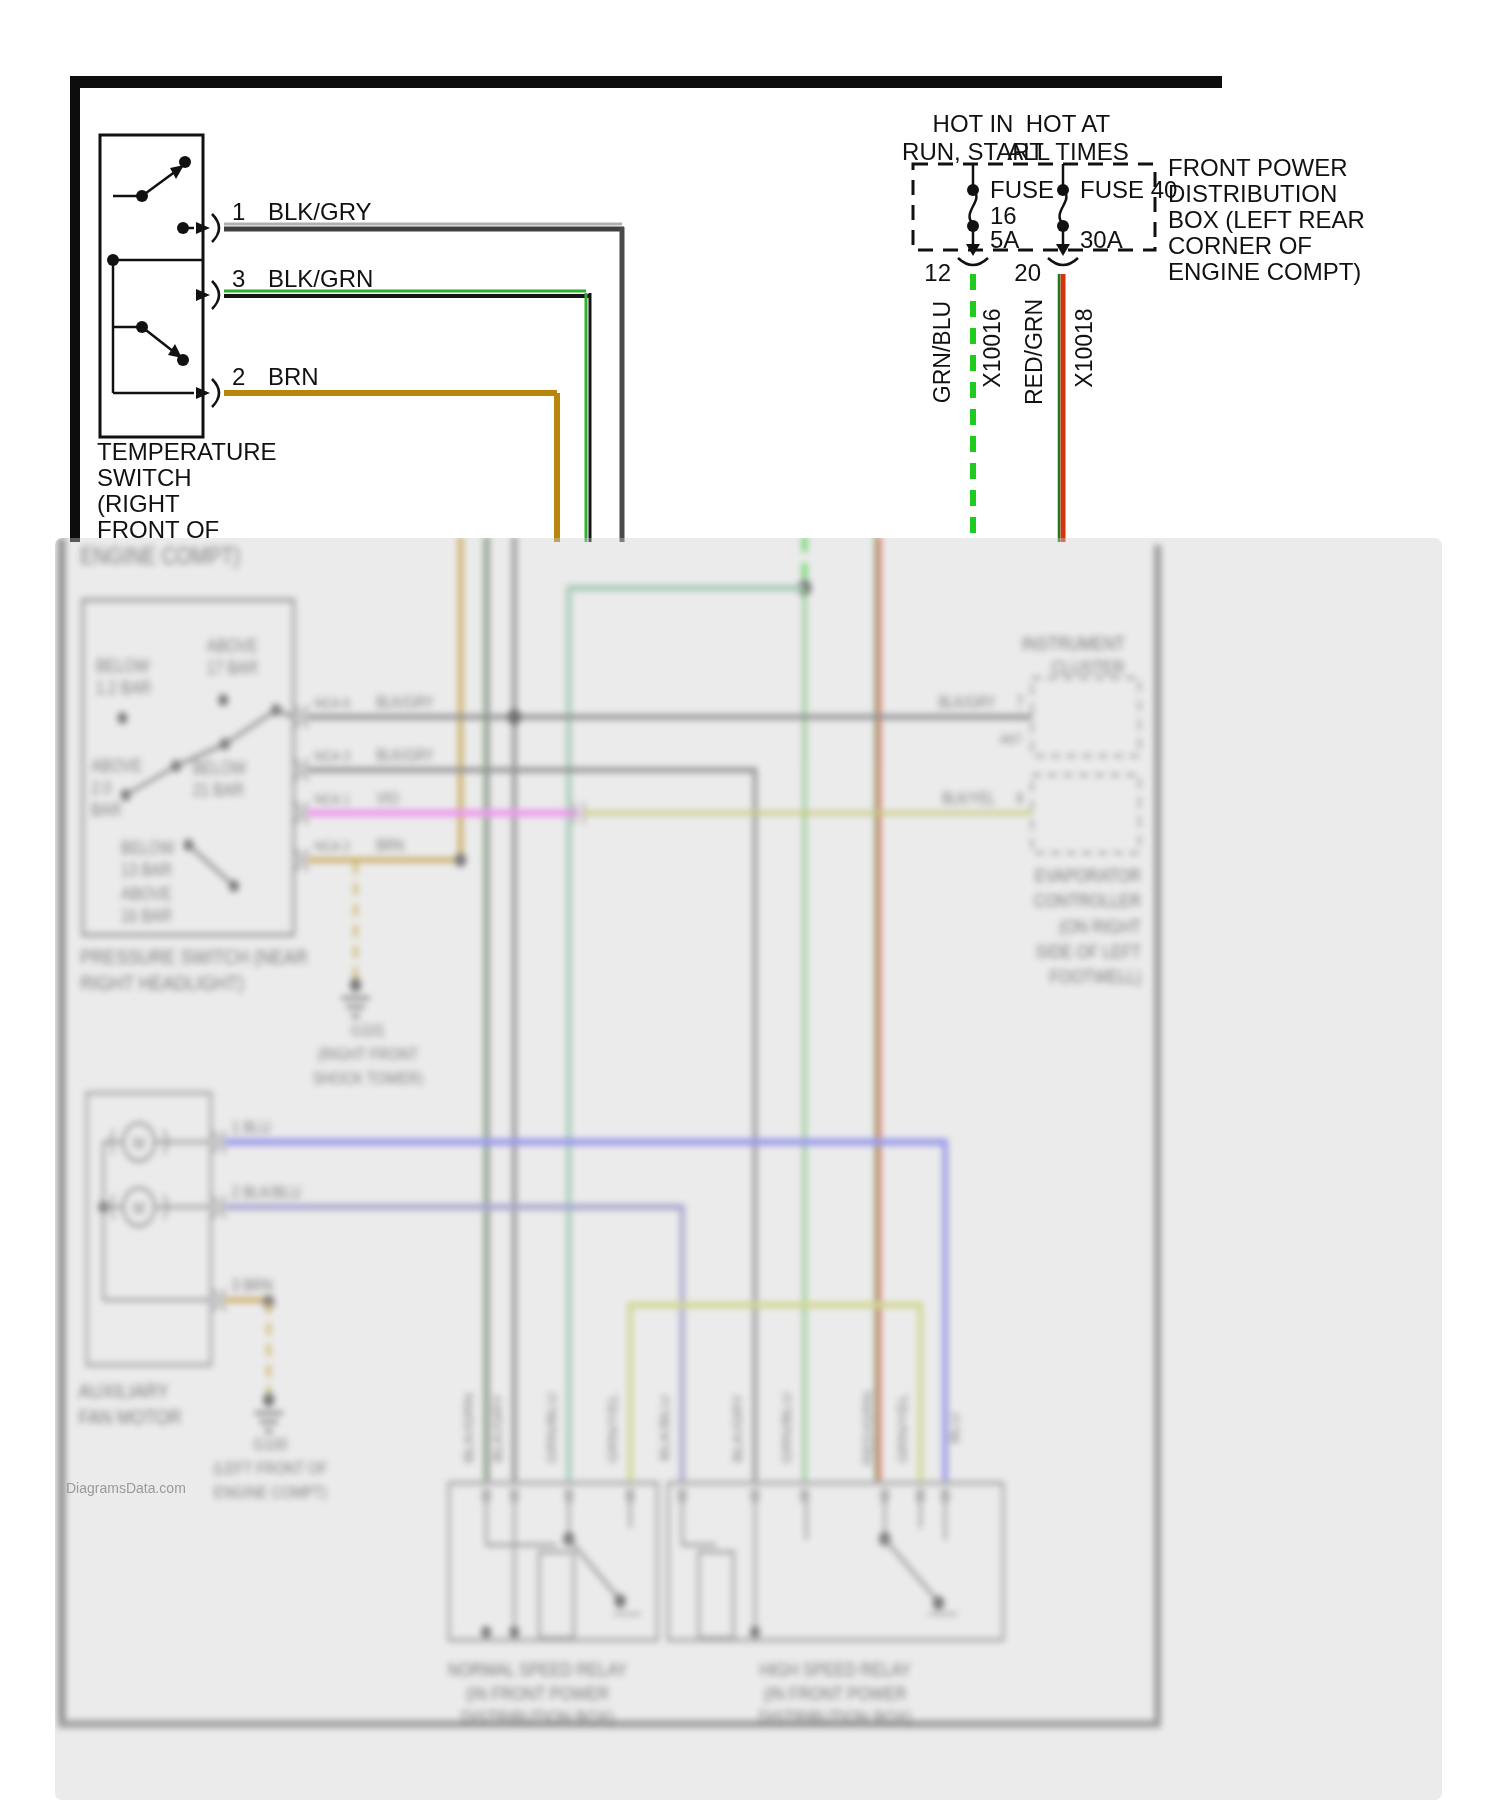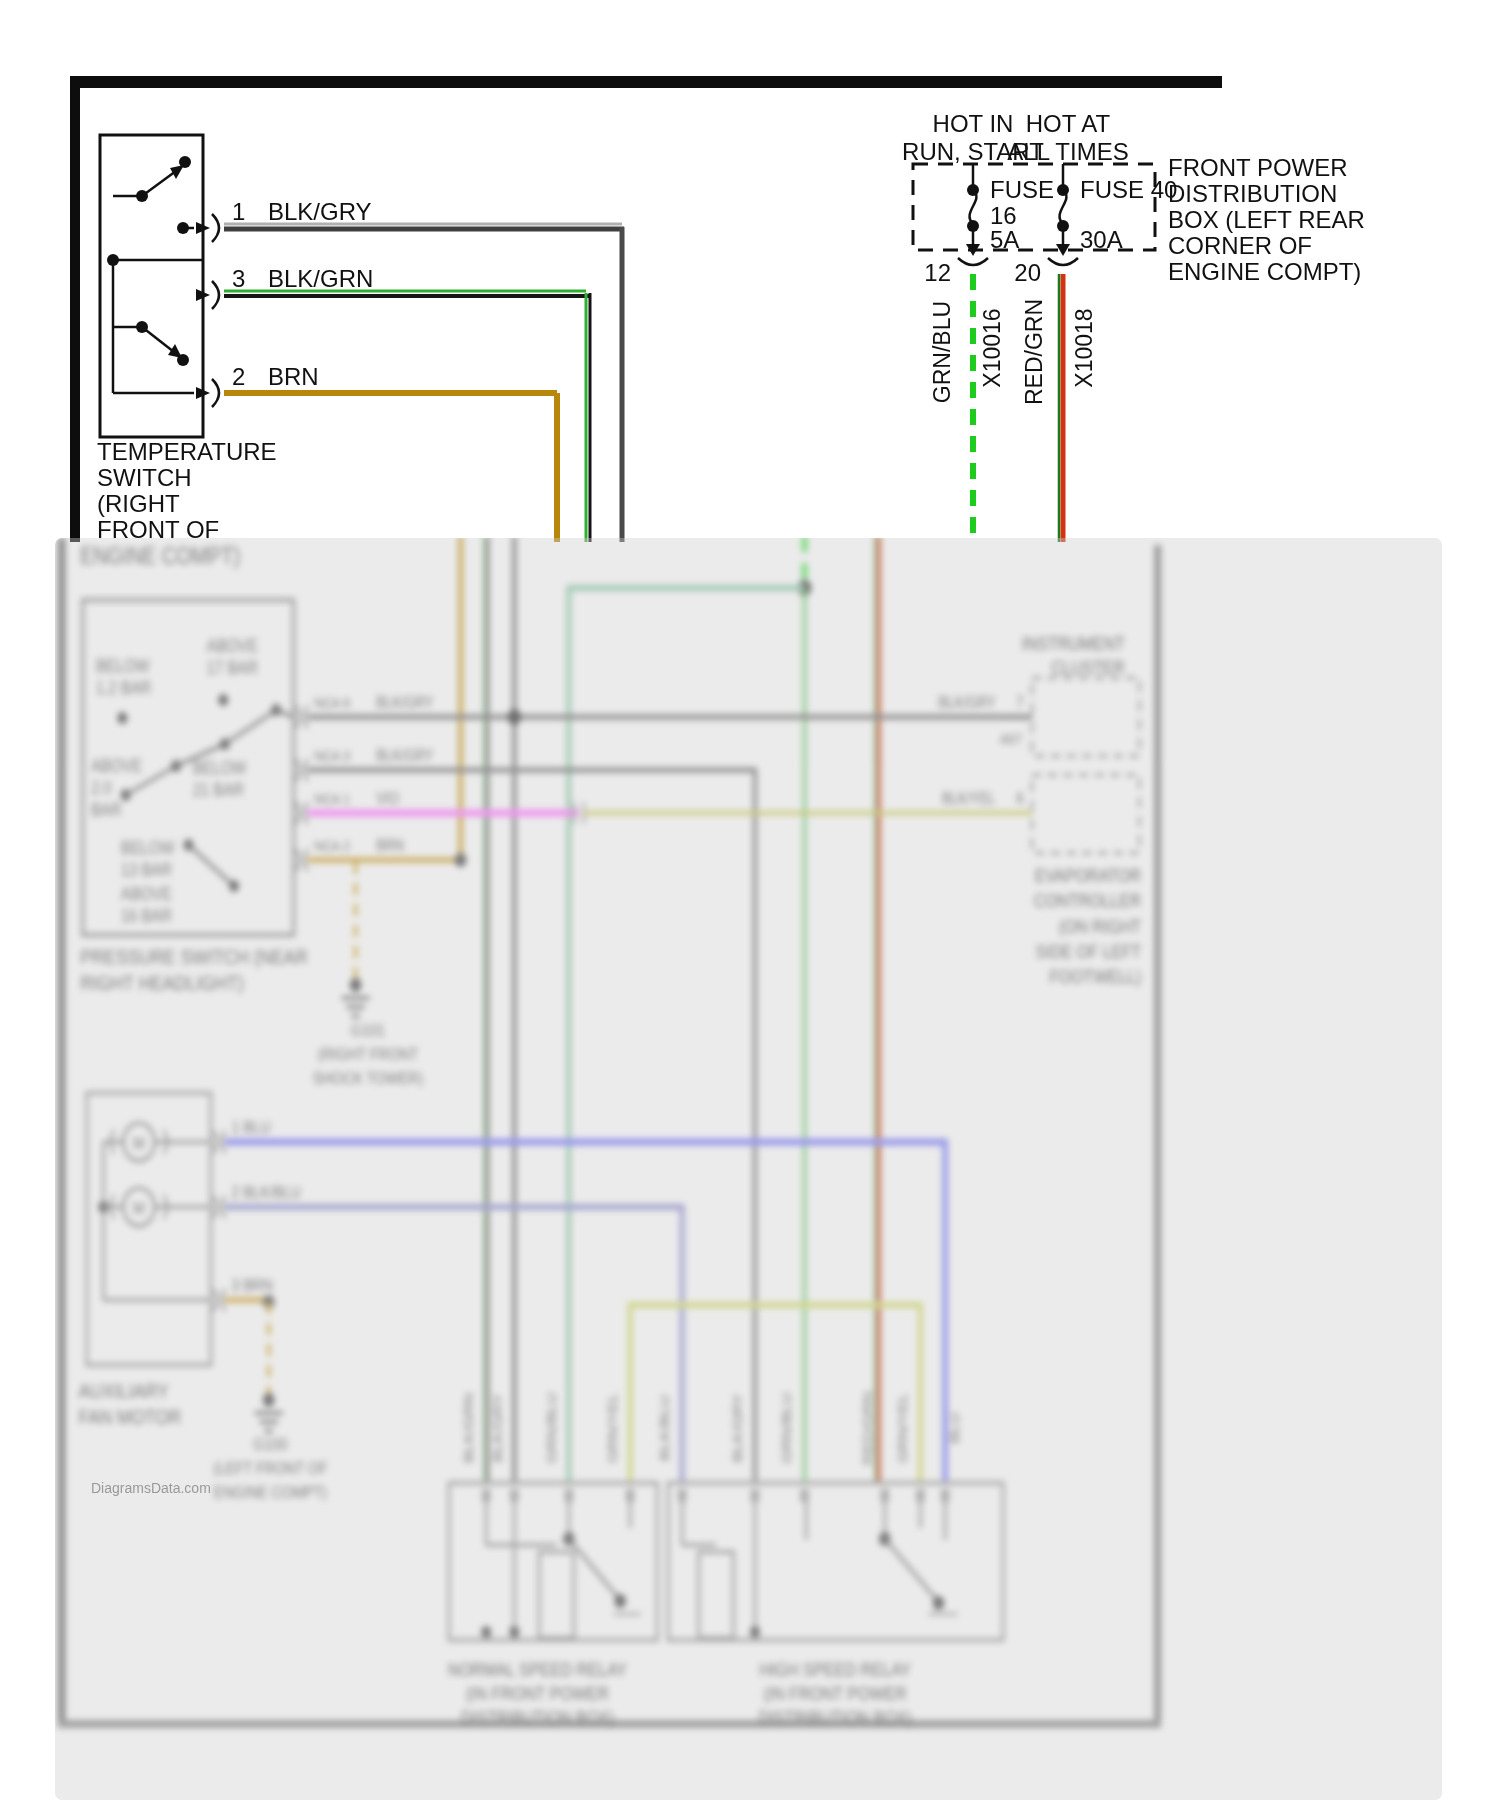--- a/index.html
+++ b/index.html
@@ -14,21 +14,21 @@
   .lbl15{font-size:15px;fill:#444;}
   .lbl19{font-size:19px;fill:#333;}
   .rot{font-size:23px;}
   .blurlbl{fill:#3a3a3a;}
   #sharp-layer{position:absolute;left:0;top:0;}
   #blur-wrap{position:absolute;left:55px;top:538px;width:1387px;height:1262px;
              overflow:hidden;background:rgba(206,206,206,0.40);border-radius:7px;}
   #blur-canvas{position:absolute;left:-55px;top:-538px;width:1500px;height:1814px;
                filter:blur(3px);opacity:0.62;}
   #watermark{position:absolute;left:66px;top:1480px;font-size:14px;color:#9a9a9a;
-             filter:blur(0.6px);margin-left:25px;}
+             filter:blur(0.6px);}
 </style>
 </head>
 <body>
 
 <svg id="sharp-layer" width="1500" height="1814" viewBox="0 0 1500 1814">
 
   <g>
     <rect x="70" y="76" width="1152" height="12" fill="#0d0d0d"></rect>
     <rect x="70" y="76" width="10" height="466" fill="#0d0d0d"></rect>
   </g>

